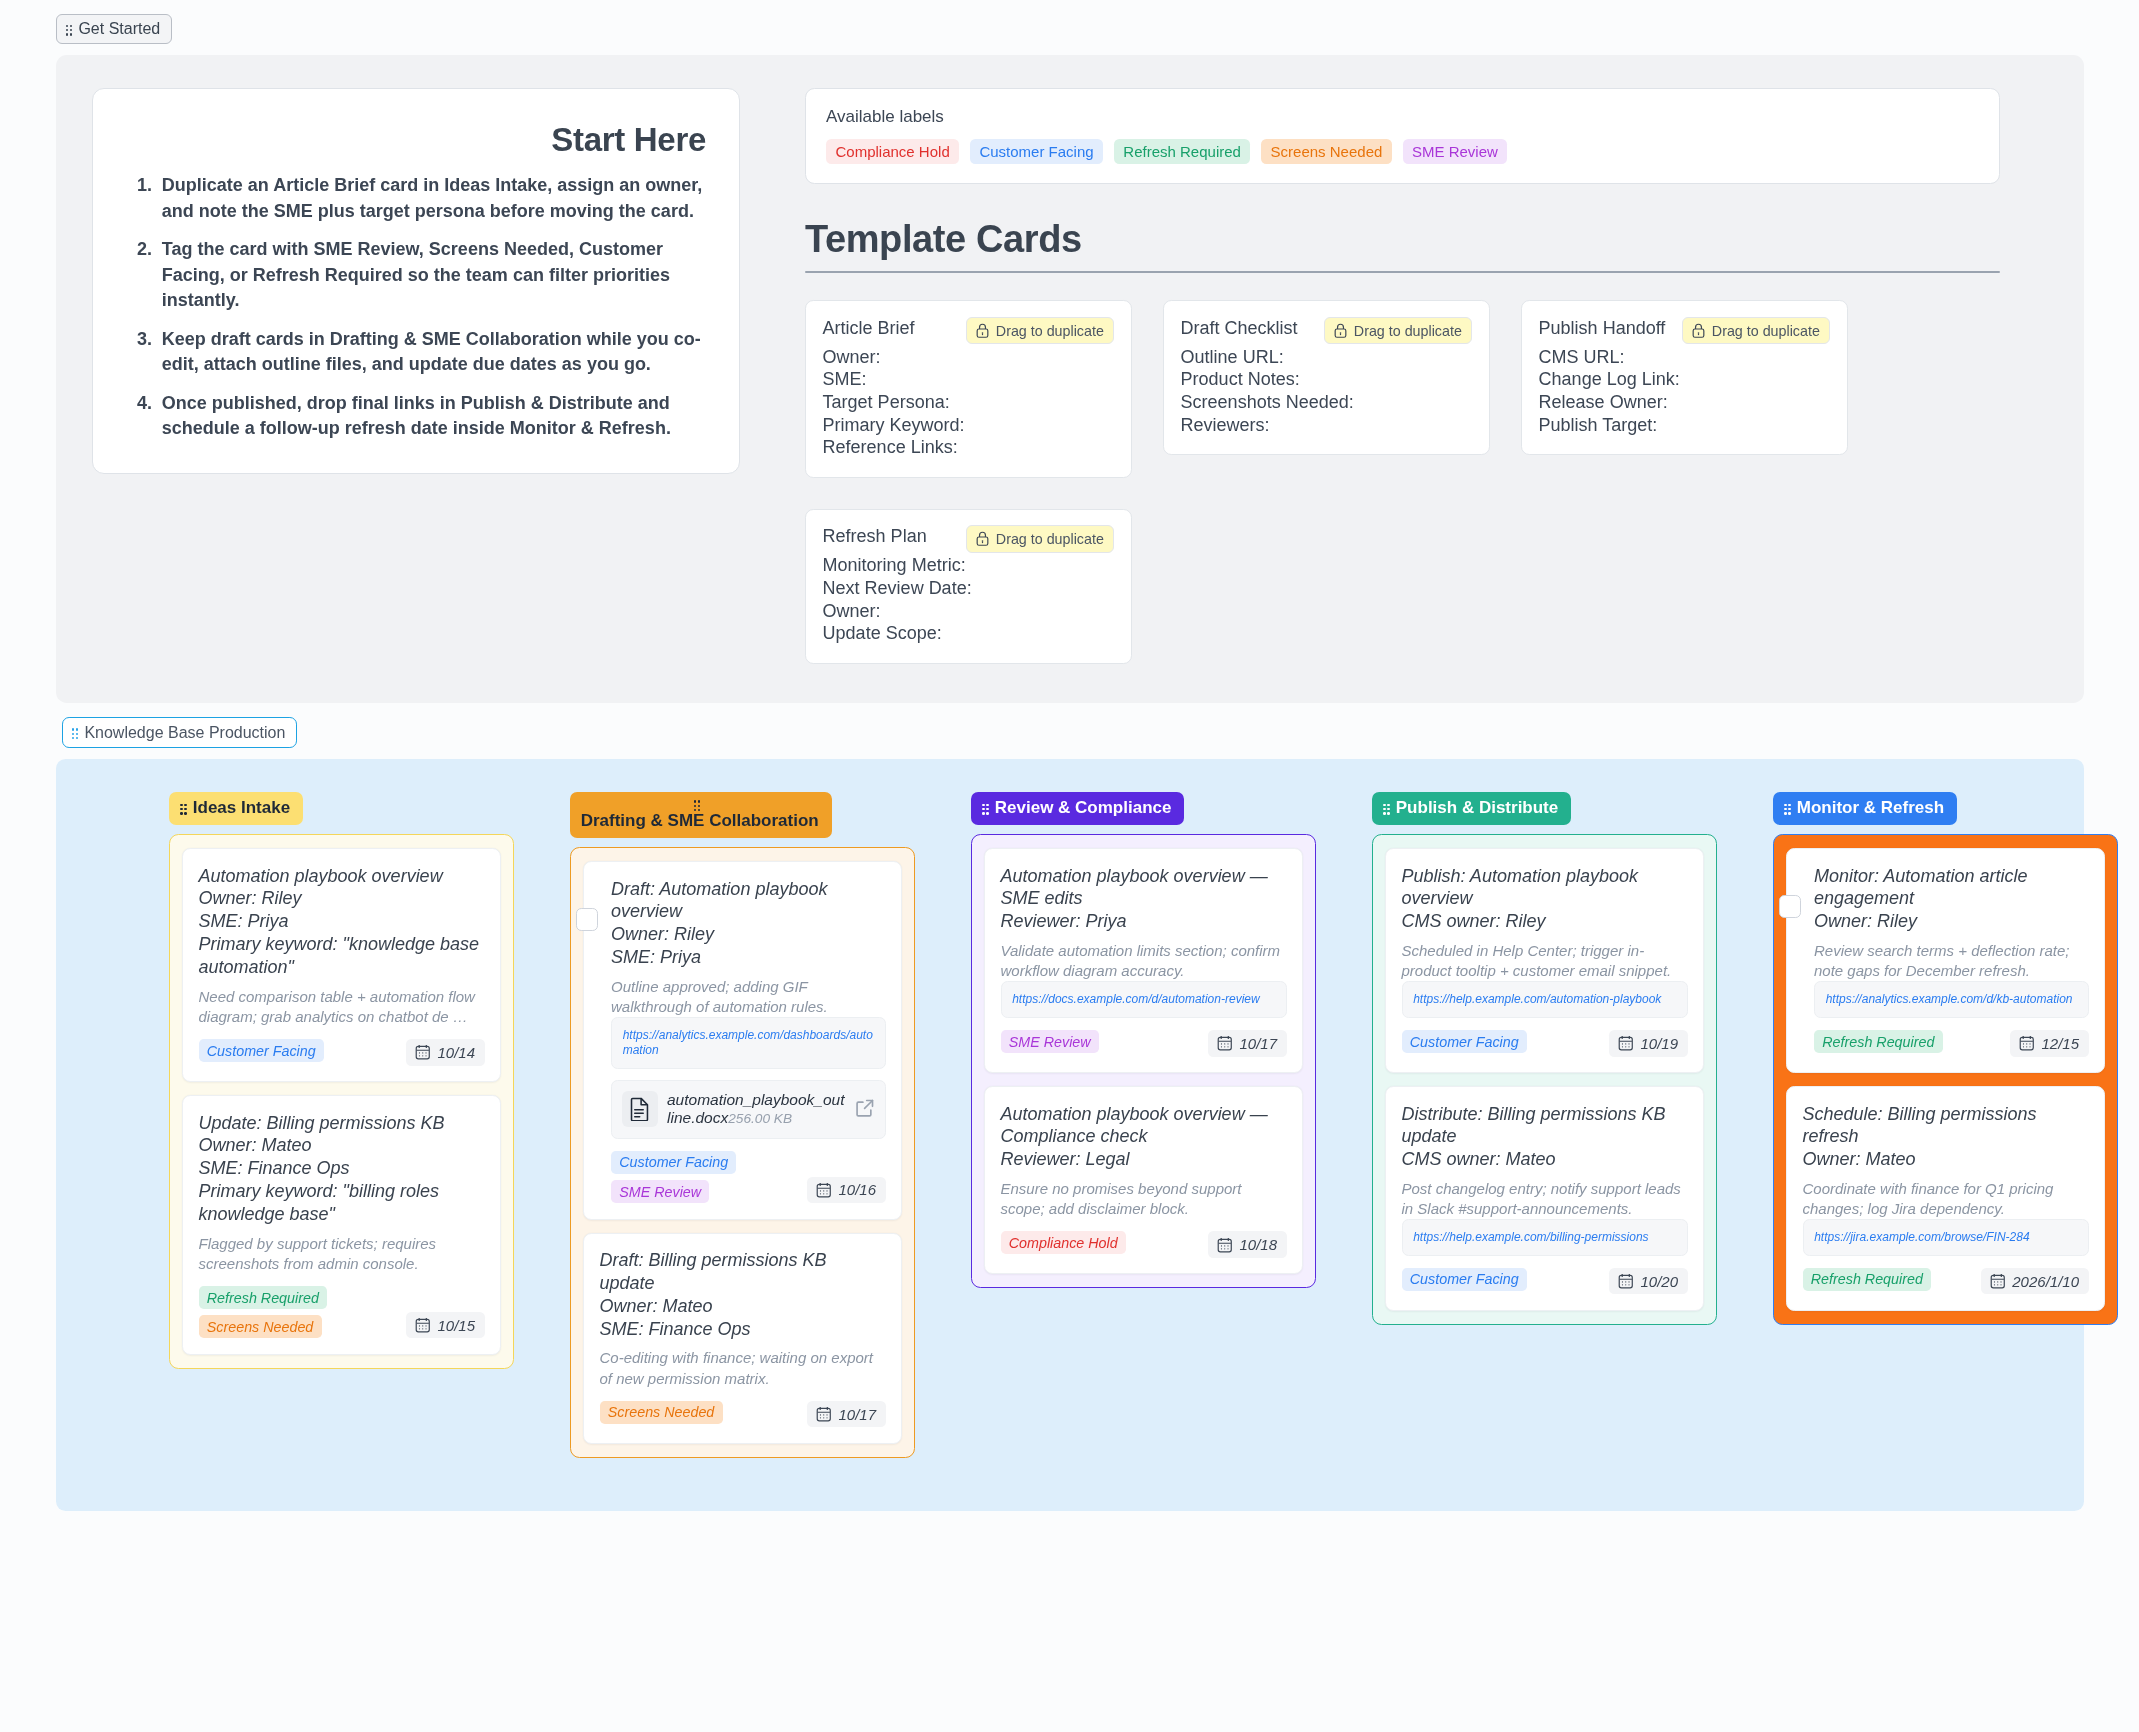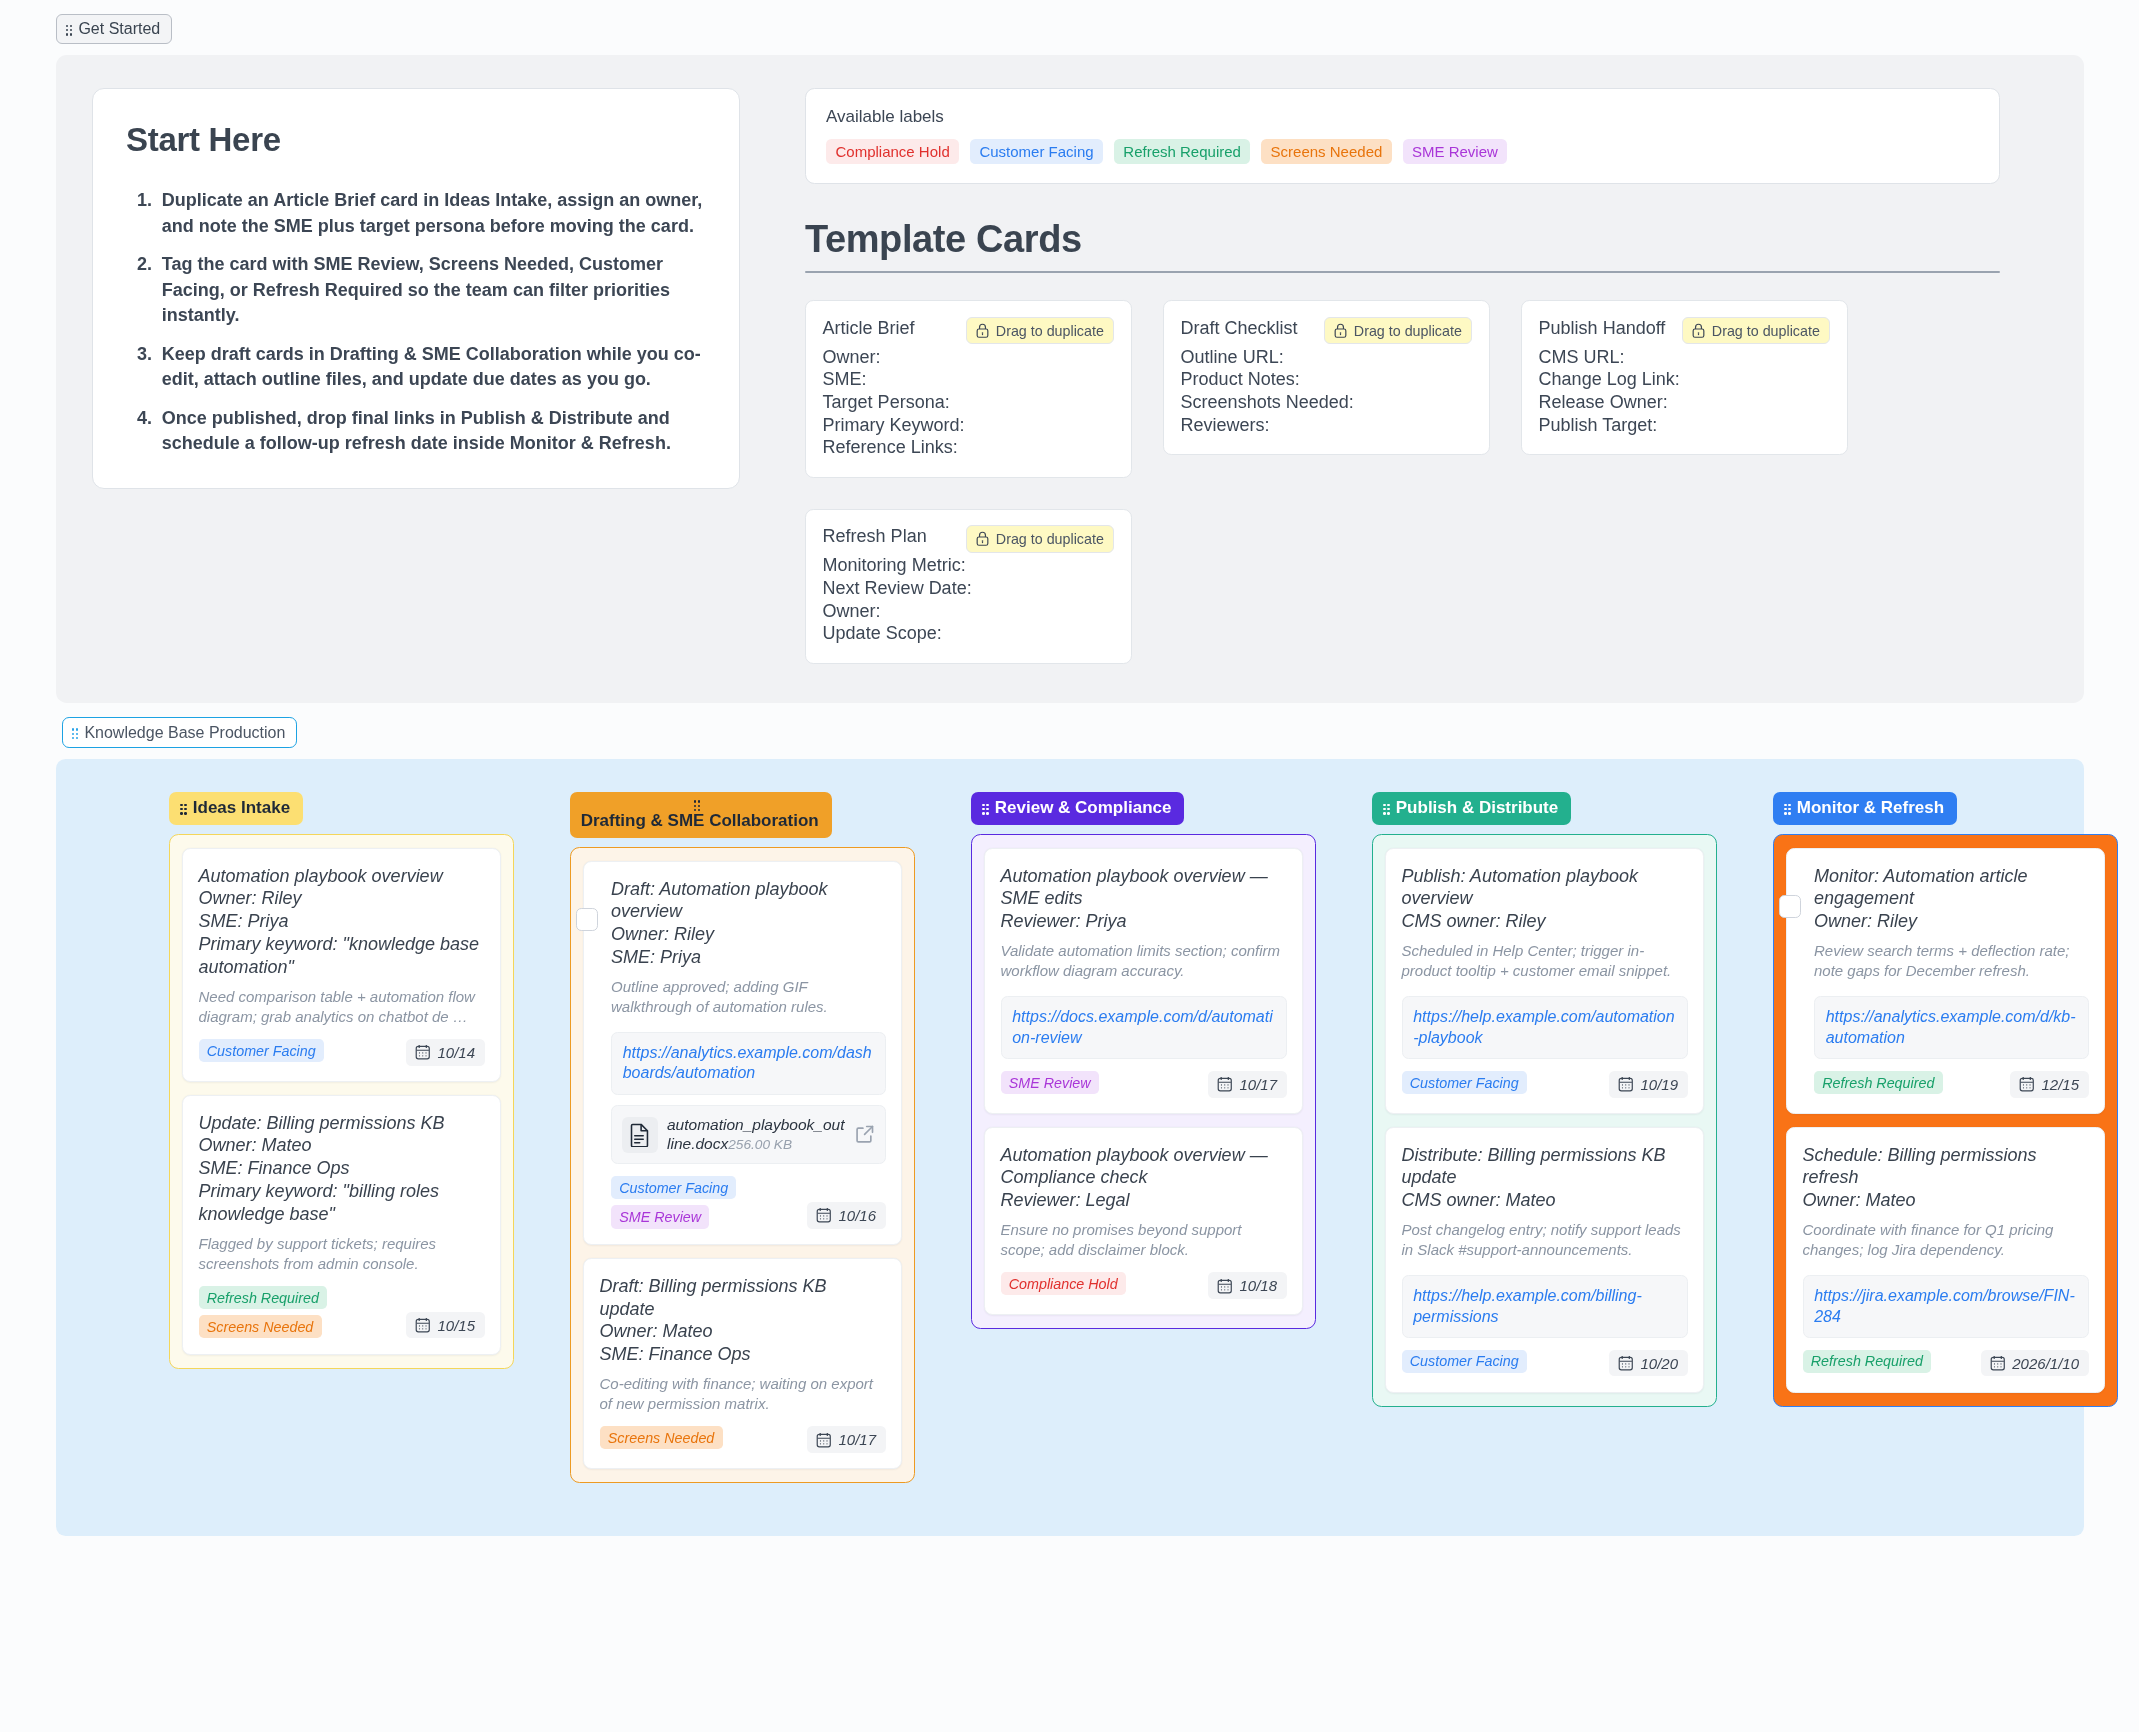--- a/index.html
+++ b/index.html
@@ -70,22 +70,23 @@
     background: #ffffff;
     border: 1.2px solid #dfe3e8;
     border-radius: 12px;
     padding: 32px 33px 31px 33px;
     align-self: flex-start;
   }
   .start-here-title {
     font-size: 33px;
     font-weight: bold;
     color: #3a4450;
-    margin-bottom: 29px;
+    margin-bottom: 14px;
     letter-spacing: -0.3px;
+    text-align: right;
   }
   .start-here-list { padding-left: 31px; }
   .start-here-list li {
     font-size: 18px;
     line-height: 1.42;
     color: #3c4654;
     margin-bottom: 13px;
     padding-left: 4.8px;
     font-weight: bold;
   }
@@ -240,22 +241,22 @@
     line-height: 1.35;
     color: #8b95a3;
     margin-top: 7.7px;
   }
   .card-link {
     display: block;
     background: #f6f7f9;
     border: 1.2px solid #eceff2;
     border-radius: 6.5px;
     padding: 9.5px 10.7px;
-    margin-top: 15px;
-    font-size: 16px;
+    margin-top: 0;
+    font-size: 12px;
     line-height: 1.3;
     color: #2a7cf0;
     text-decoration: none;
     word-break: break-word;
   }
   .card-attach {
     display: flex;
     align-items: center;
     gap: 9.5px;
     background: #f6f7f9;

